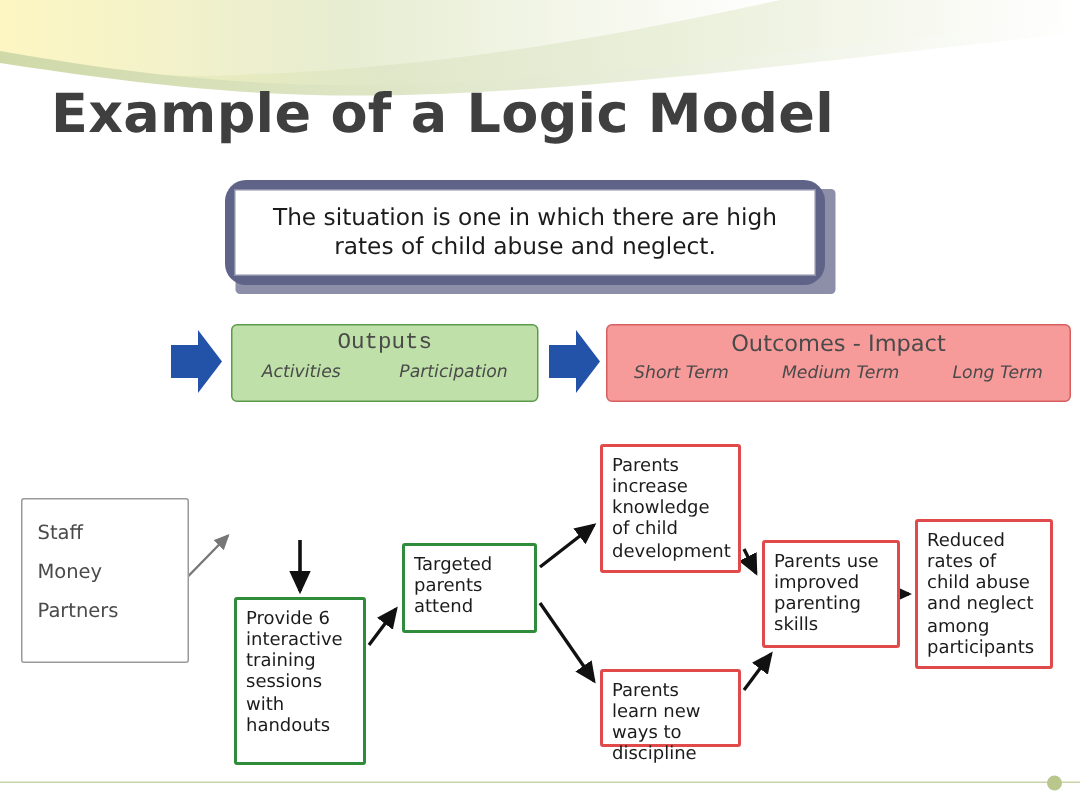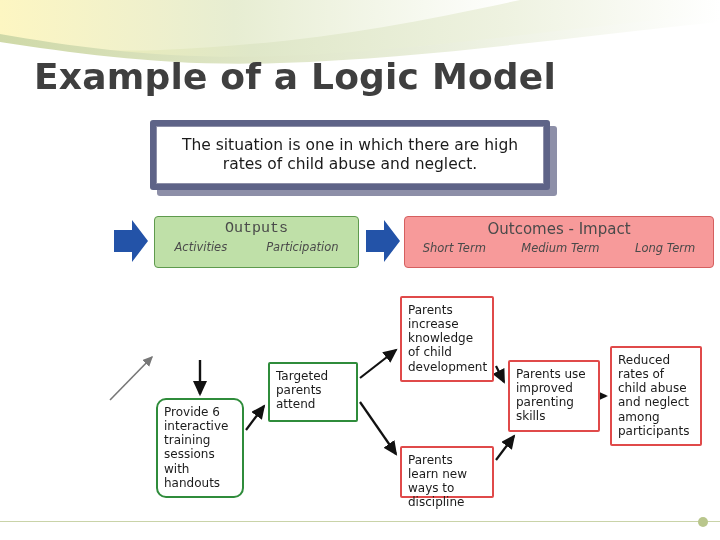--- a/index.html
+++ b/index.html
@@ -78,21 +78,21 @@
     left: 157px; top: 16px;
     width: 400px; height: 70px;
     background: #8d8fa8;
     border-radius: 3px;
   }
   .situation-outer {
     position: absolute;
     left: 150px; top: 10px;
     width: 400px; height: 70px;
     background: #5e6387;
-    border-radius: 3px;
+    border-radius: 14px;
     box-sizing: border-box;
     padding: 6px;
   }
   .situation-inner {
     width: 100%; height: 100%;
     background: #ffffff;
     border: 1px solid #8d8fa8;
     box-sizing: border-box;
     display: flex;
     align-items: center;
@@ -192,21 +192,21 @@
 
   .box-staff {
     left: 14px; top: 222px;
     width: 112px; height: 110px;
     padding: 10px 10px;
     font-size: 13px;
     color: #4a4a4a;
     line-height: 2.0;
   }
   .box-design    { left: 156px; top: 180px; width: 88px; height: 68px; }
-  .box-provide   { left: 156px; top: 288px; width: 88px; height: 100px; border-radius: 10px; }
+  .box-provide   { left: 156px; top: 288px; width: 88px; height: 112px; }
   .box-targeted  { left: 268px; top: 252px; width: 90px; height: 60px; }
   .box-knowledge { left: 400px; top: 186px; width: 94px; height: 86px; }
   .box-discipline{ left: 400px; top: 336px; width: 94px; height: 52px; }
   .box-skills    { left: 508px; top: 250px; width: 92px; height: 72px; }
   .box-reduced   { left: 610px; top: 236px; width: 92px; height: 100px; }
 
   .conn {
     position: absolute;
     left: 0; top: 0;
     width: 720px; height: 410px;
@@ -305,20 +305,25 @@
 
     <div class="hdr hdr-outcomes">
       <div class="hdr-title">Outcomes - Impact</div>
       <div class="hdr-sub-row">
         <div class="hdr-sub">Short Term</div>
         <div class="hdr-sub">Medium Term</div>
         <div class="hdr-sub">Long Term</div>
       </div>
     </div>
 
+    <div class="box box-gray box-staff">
+      <div>Staff</div>
+      <div>Money</div>
+      <div>Partners</div>
+    </div>
 
     <div class="box box-green box-provide">Provide 6 interactive training sessions with handouts</div>
 
     <div class="box box-green box-targeted">Targeted parents attend</div>
 
     <div class="box box-red box-discipline">Parents learn new ways to discipline</div>
     <div class="box box-red box-knowledge">Parents increase knowledge of child development</div>
     <div class="box box-red box-skills">Parents use improved parenting skills</div>
     <div class="box box-red box-reduced">Reduced rates of child abuse and neglect among participants</div>
 

